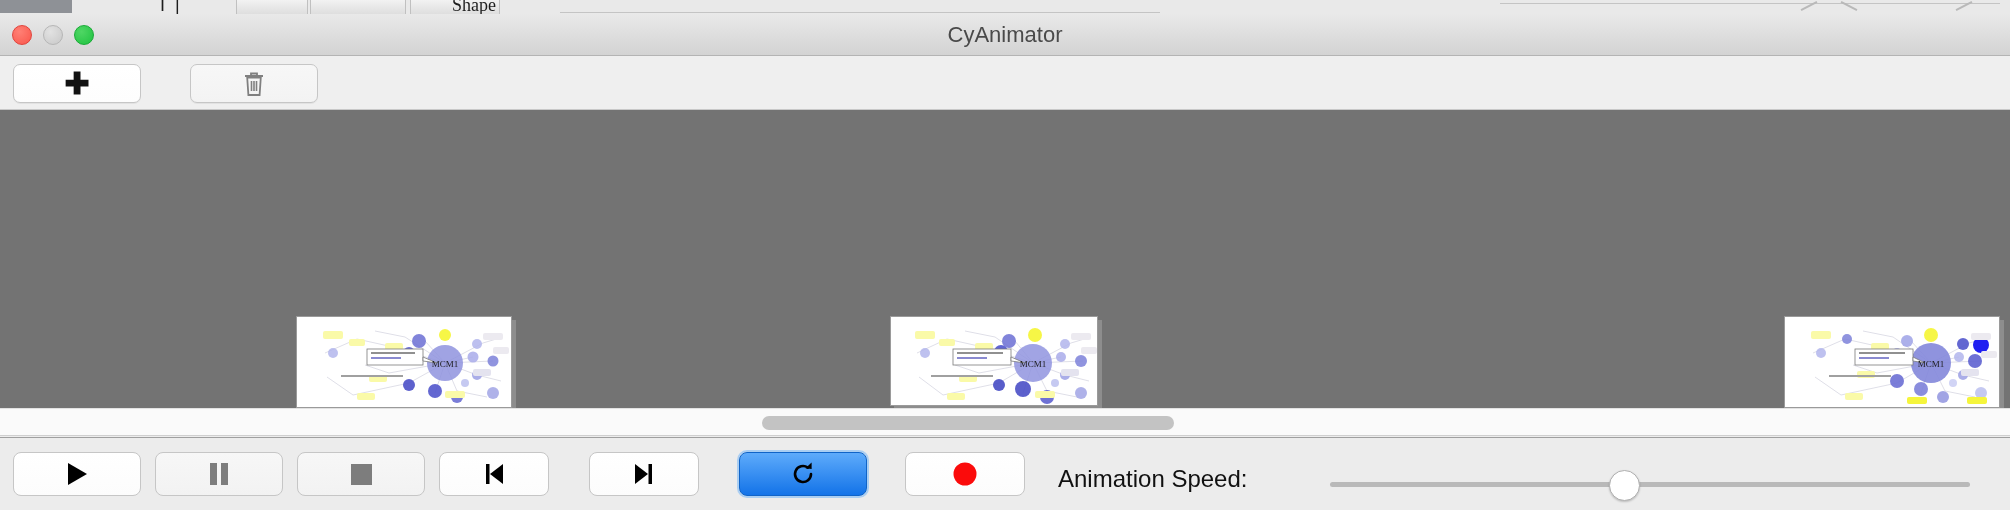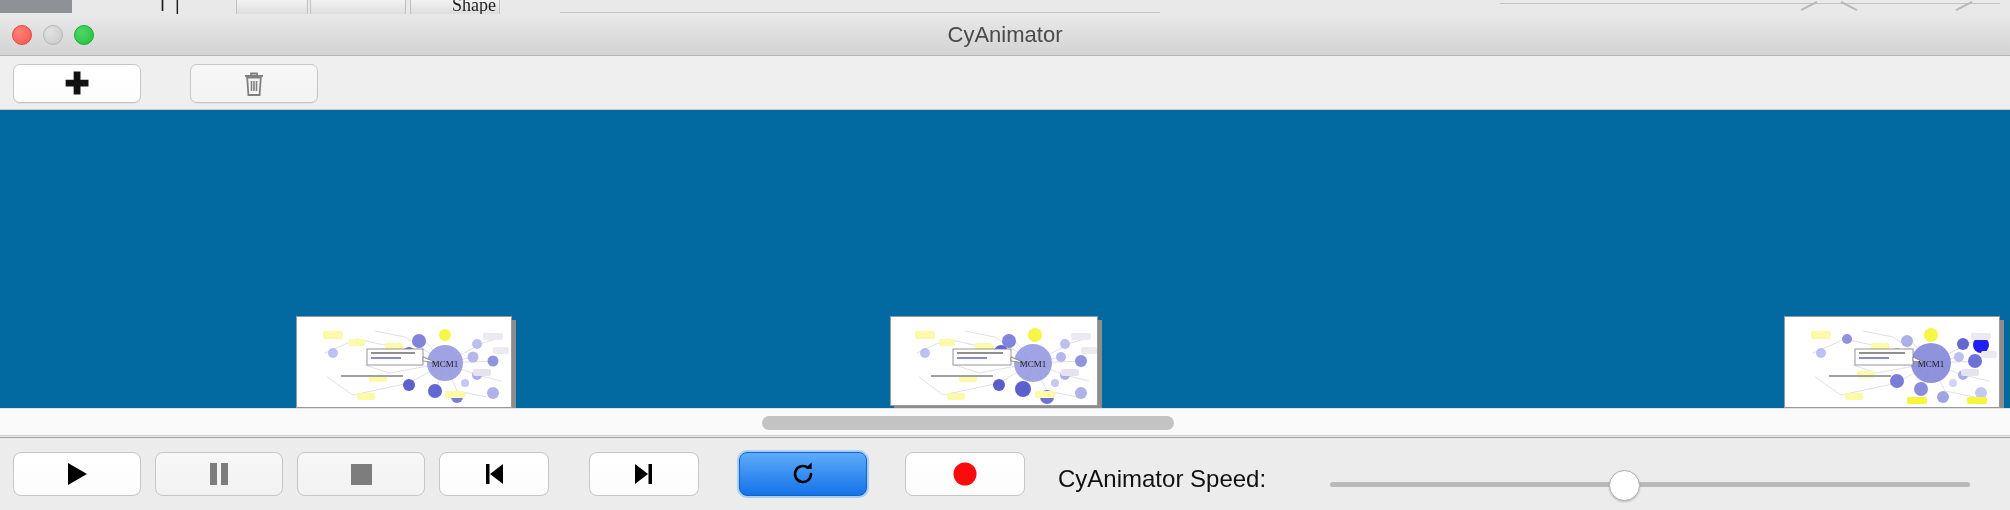--- a/index.html
+++ b/index.html
@@ -69,21 +69,21 @@
   #clear-all-btn{
     left:1737px; top:7px; width:262px; height:41px;
     font-size:22px; color:#1a1a1a;
   }
   .plus{ font-size:30px; font-weight:bold; color:#111; line-height:1; }
   svg.icon{ display:block; }
 
   
   #timeline{
     position:absolute; left:0; top:110px; width:2010px; height:298px;
-    background:#0369a1; overflow:hidden;
+    background:#737373; overflow:hidden;
   }
   #track{ position:absolute; left:0; top:0; width:2010px; height:192px; }
 
   .frame{
     position:absolute; top:206px;
   }
   .frame .shadowbox{
     position:absolute; left:4px; top:4px; width:100%; height:100%;
     background:#8d8d8d;
   }
@@ -417,16 +417,16 @@
   </div>
 
   <div class="ctl enabled" id="record-btn">
     <span>
       <svg class="icon" width="26" height="26" viewBox="0 0 26 26">
           <circle cx="13" cy="13" r="11.5" fill="#fb0b0b"></circle>
         </svg>
     </span>
   </div>
 
-  <div id="speed-label">CyAnimator Speed:</div>
+  <div id="speed-label">Animation Speed:</div>
   <div id="speed-slider"></div>
   <div id="speed-thumb"></div>
 </div>
 
 </body></html>

